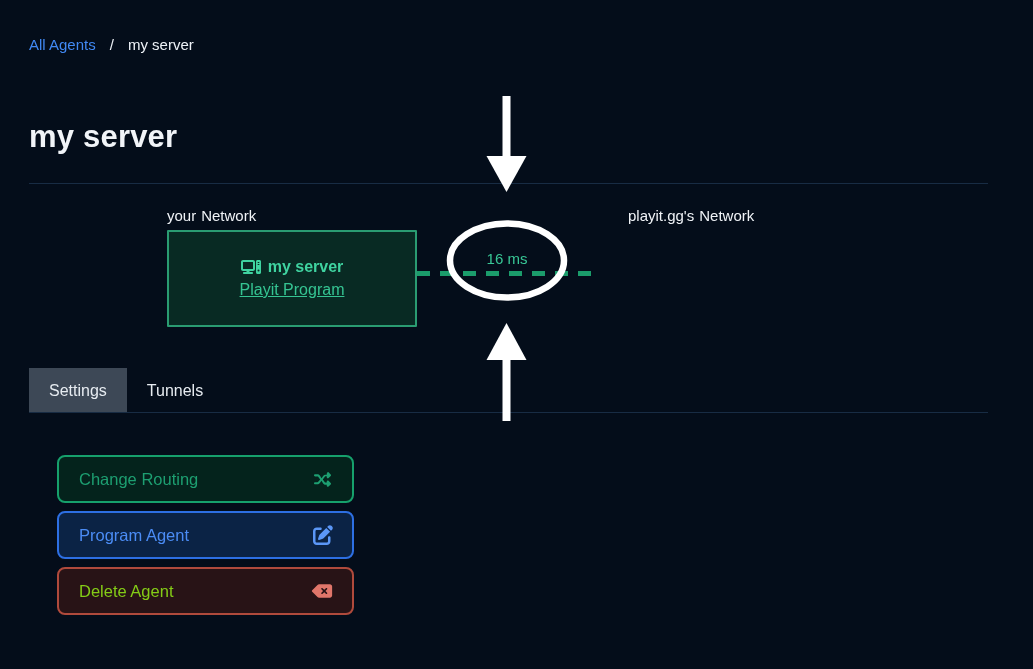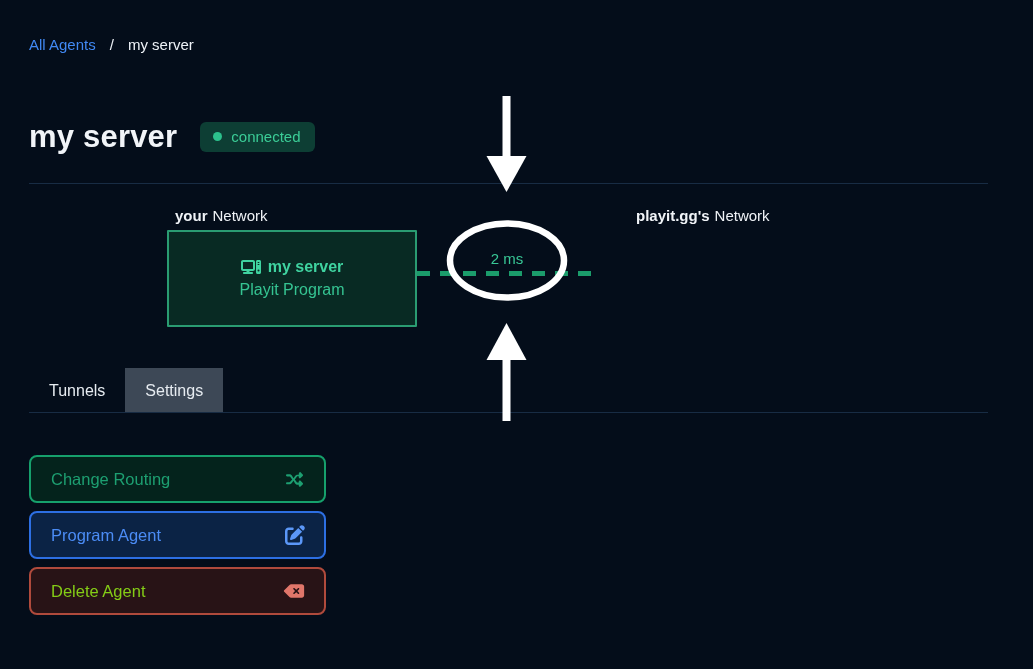--- a/index.html
+++ b/index.html
@@ -45,41 +45,41 @@
     background: #182c44;
   }
   .divider-1 { top: 183px; }
   .divider-2 { top: 412px; }
 
   
   .net-label {
     position: absolute; top: 207px; font-size: 15px; color: #f0f3f7;
     display: flex; gap: 5px;
   }
-  .net-label b { font-weight: 700; margin-left: 8px; }
+  .net-label b { font-weight: 400; }
   .net-label-left { left: 167px; }
   .net-label-right { left: 628px; }
 
   .net-box {
     position: absolute; top: 230px; width: 250px; height: 97px;
     border-radius: 1px;
     display: flex; flex-direction: column; align-items: center; justify-content: center;
     gap: 5px; font-size: 16px;
   }
   .net-box-agent {
     left: 167px;
     background: #082a23; border: 2px solid #2a9c72;
   }
   .net-box-dc {
     left: 598px;
     background: #2a2018; border: 2px solid #c9803f;
   }
   .net-box .box-name { font-weight: 700; display: flex; align-items: center; gap: 7px; }
   .net-box-agent .box-name { color: #3fd3a0; }
-  .net-box-agent .box-sub  { color: #35c492; }
+  .net-box-agent .box-sub  { color: #35c492; text-decoration: underline; }
   .net-box-dc .box-name { color: #f0a155; }
   .net-box-dc .box-sub  { color: #df9a4e; }
   .computer-icon svg { display: block; }
 
   .dash-line {
     position: absolute; left: 417px; top: 271px; width: 181px; height: 5px;
     background: repeating-linear-gradient(90deg,
       #1b9c6b 0px, #1b9c6b 13px, transparent 13px, transparent 23px);
   }
   .latency {
@@ -107,43 +107,40 @@
     position: absolute; left: 29px; top: 455px; width: 297px;
     display: flex; flex-direction: column; gap: 8px;
   }
   .action-btn {
     height: 48px; width: 100%;
     border-radius: 8px; border: 2px solid;
     display: flex; align-items: center; justify-content: space-between;
     padding: 0 19px 0 20px;
     font-size: 16.5px; font-family: inherit; cursor: pointer;
     background: none;
+    margin-left: 28px;
   }
   .action-btn .btn-icon { display: flex; align-items: center; }
   .btn-green  { background: #04231c; border-color: #16a06c; color: #1d9f71; }
   .btn-blue   { background: #0b2345; border-color: #2d6fe3; color: #4b8cf5; }
   .btn-red    { background: #281316; border-color: #b04a3c; color: #84cc16; }
 </style>
 </head>
 <body>
 
 <div class="page">
 
   <nav class="breadcrumb">
     <a>All Agents</a>
     <span class="sep">/</span>
     <span class="cur">my server</span>
   </nav>
 
   <div class="title-row">
     <h1 class="page-title">my server</h1>
-    <span class="status-badge">
-      <span class="status-dot"></span>
-      <span>connected</span>
-    </span>
   </div>
 
   <div class="divider divider-1"></div>
 
   <div class="net-label net-label-left">
     <b>your</b>
     <span>Network</span>
   </div>
 
   <div class="net-box net-box-agent">
@@ -152,21 +149,21 @@
         <svg width="20" height="16" viewBox="0 0 640 512" fill="#3fd3a0" aria-hidden="true">
           <path d="M384 96l0 224L64 320 64 96l320 0zM64 32C28.7 32 0 60.7 0 96L0 320c0 35.3 28.7 64 64 64l117.3 0-10.7 32L96 416c-17.7 0-32 14.3-32 32s14.3 32 32 32l256 0c17.7 0 32-14.3 32-32s-14.3-32-32-32l-74.7 0-10.7-32L384 384c35.3 0 64-28.7 64-64l0-224c0-35.3-28.7-64-64-64L64 32zm464 0c-26.5 0-48 21.5-48 48l0 352c0 26.5 21.5 48 48 48l64 0c26.5 0 48-21.5 48-48l0-352c0-26.5-21.5-48-48-48l-64 0zm16 64l32 0c8.8 0 16 7.2 16 16s-7.2 16-16 16l-32 0c-8.8 0-16-7.2-16-16s7.2-16 16-16zm-16 80c0-8.8 7.2-16 16-16l32 0c8.8 0 16 7.2 16 16s-7.2 16-16 16l-32 0c-8.8 0-16-7.2-16-16zm32 160a32 32 0 1 1 0 64 32 32 0 1 1 0-64z"></path>
         </svg>
       </span>
       <span>my server</span>
     </div>
     <div class="box-sub">Playit Program</div>
   </div>
 
   <div class="dash-line"></div>
-  <div class="latency">2 ms</div>
+  <div class="latency">16 ms</div>
 
   <div class="net-label net-label-right">
     <b>playit.gg's</b>
     <span>Network</span>
   </div>
 
 
   <div class="annot" style="left:484px; top:96px;">
     <svg width="45" height="97" viewBox="0 0 45 97">
       <rect x="18.5" y="0" width="8" height="62" fill="#ffffff"></rect>
@@ -179,22 +176,22 @@
     </svg>
   </div>
   <div class="annot" style="left:484px; top:322px;">
     <svg width="45" height="99" viewBox="0 0 45 99">
       <polygon points="2.5,38 42.5,38 22.5,1" fill="#ffffff"></polygon>
       <rect x="18.5" y="36" width="8" height="63" fill="#ffffff"></rect>
     </svg>
   </div>
 
   <div class="tabs">
+    <div class="tab active">Settings</div>
     <div class="tab">Tunnels</div>
-    <div class="tab active">Settings</div>
   </div>
 
   <div class="divider divider-2"></div>
 
   <div class="actions">
 
     <button class="action-btn btn-green">
       <span>Change Routing</span>
       <span class="btn-icon">
         <svg width="21" height="17" viewBox="0 0 512 512" fill="#1d9f71" aria-hidden="true">

